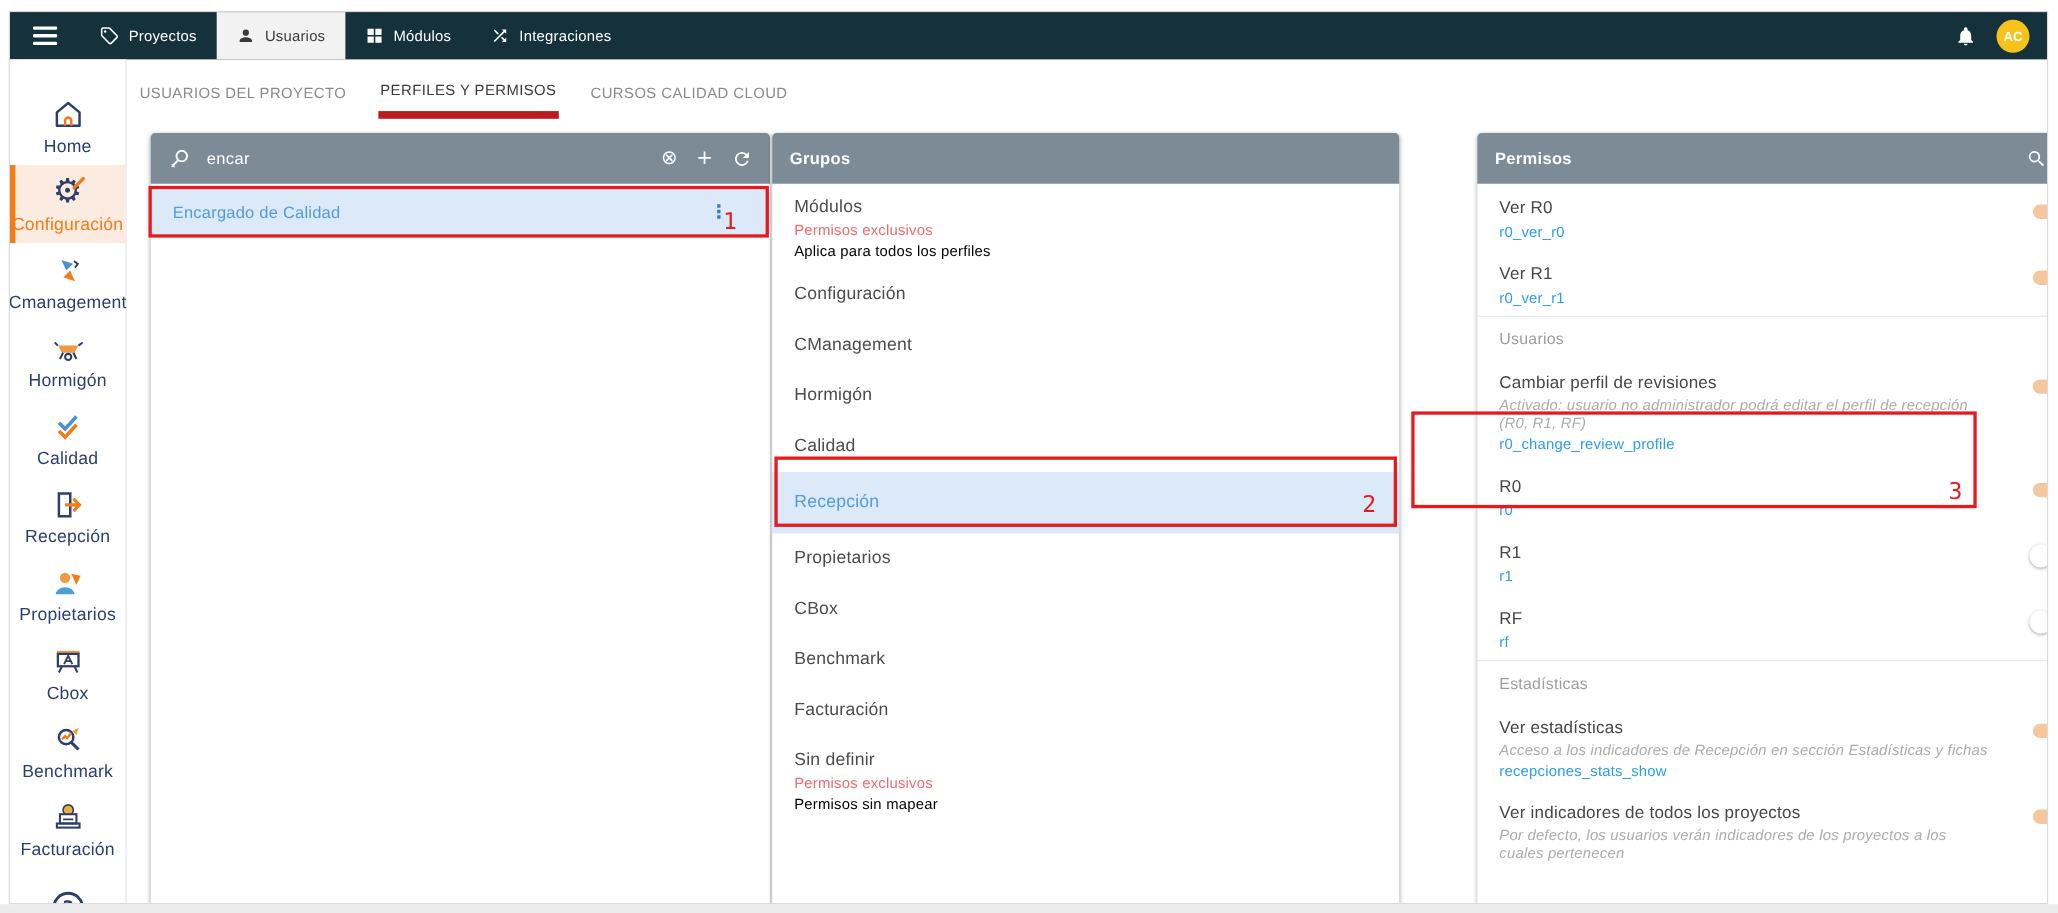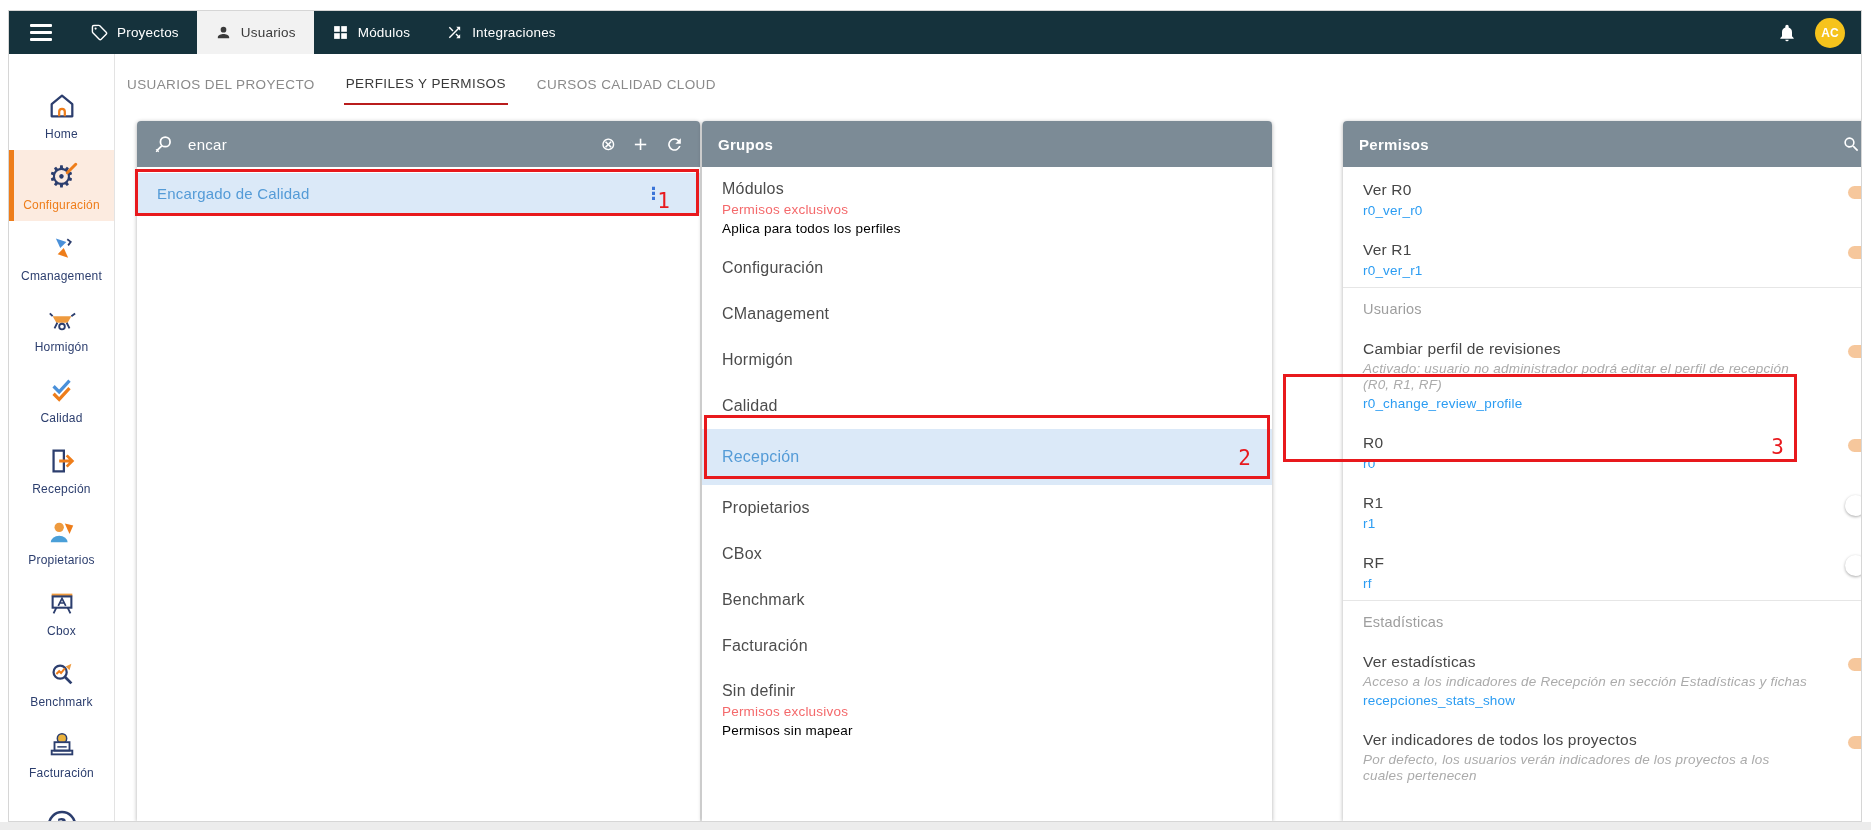--- a/index.html
+++ b/index.html
@@ -22,34 +22,34 @@
   .nav-right { margin-left:auto; display:flex; align-items:center; gap:18px; padding-right:16px; }
   .bell { width:20px; height:22px; cursor:pointer; }
   .avatar { width:30px; height:30px; border-radius:50%; background:#f6c31c; color:#fff;
             display:flex; align-items:center; justify-content:center; font-size:12px; font-weight:bold; cursor:pointer; }
 
   
   .sidebar { position:absolute; left:0; top:43px; bottom:0; width:106px; background:#fff;
              border-right:1px solid #e3e3e3; padding-top:25px; }
   .side-item { height:71px; display:flex; flex-direction:column; align-items:center; justify-content:center;
                gap:4px; cursor:pointer; position:relative; }
-  .side-item .lbl { font-size:12px; color:#2c3e6e; letter-spacing:.2px; }
+  .side-item .lbl { font-size:16px; color:#2c3e6e; letter-spacing:.2px; }
   .side-item.active { background:#fcebe0; }
   .side-item.active::before { content:""; position:absolute; left:0; top:0; bottom:0; width:5px; background:#ee7d1a; }
   .side-item.active .lbl { color:#ee7d1a; }
   .side-ico { height:34px; display:flex; align-items:center; justify-content:center; }
   .gear-glyph { font-family:"DejaVu Sans",sans-serif; font-size:30px; line-height:30px; color:#2c3e6e; position:relative; }
   .gear-glyph .pencil { position:absolute; width:15px; height:3px; background:#ee7d1a; transform:rotate(-45deg);
                         right:-4px; top:7px; border-radius:2px; }
 
   
   .tabs { position:absolute; left:106px; top:43px; height:57px; display:flex; align-items:center;
           gap:27px; padding-left:10px; }
   .tab { font-size:13.5px; letter-spacing:.4px; color:#8a8a8a; padding:16px 2px 12px; cursor:pointer; }
-  .tab.active { color:#3a3a3a; border-bottom:2px solid #b91c1c; }
+  .tab.active { color:#3a3a3a; border-bottom:7px solid #b91c1c; }
 
   
   .card { position:absolute; top:110px; bottom:0; background:#fff; border-radius:4px 4px 0 0;
           box-shadow:0 1px 4px rgba(0,0,0,.32); }
   .card-head { height:46px; background:#7c8b96; border-radius:4px 4px 0 0; display:flex; align-items:center;
                color:#fff; padding:0 16px; }
   .card-head .title { font-size:15px; font-weight:bold; letter-spacing:.3px; }
   .head-icons { margin-left:auto; display:flex; align-items:center; gap:17px; }
   .head-icons .hicon { color:#fff; font-size:18px; line-height:18px; font-family:"DejaVu Sans",sans-serif; cursor:pointer; }
   .head-icons svg { width:19px; height:19px; cursor:pointer; }

